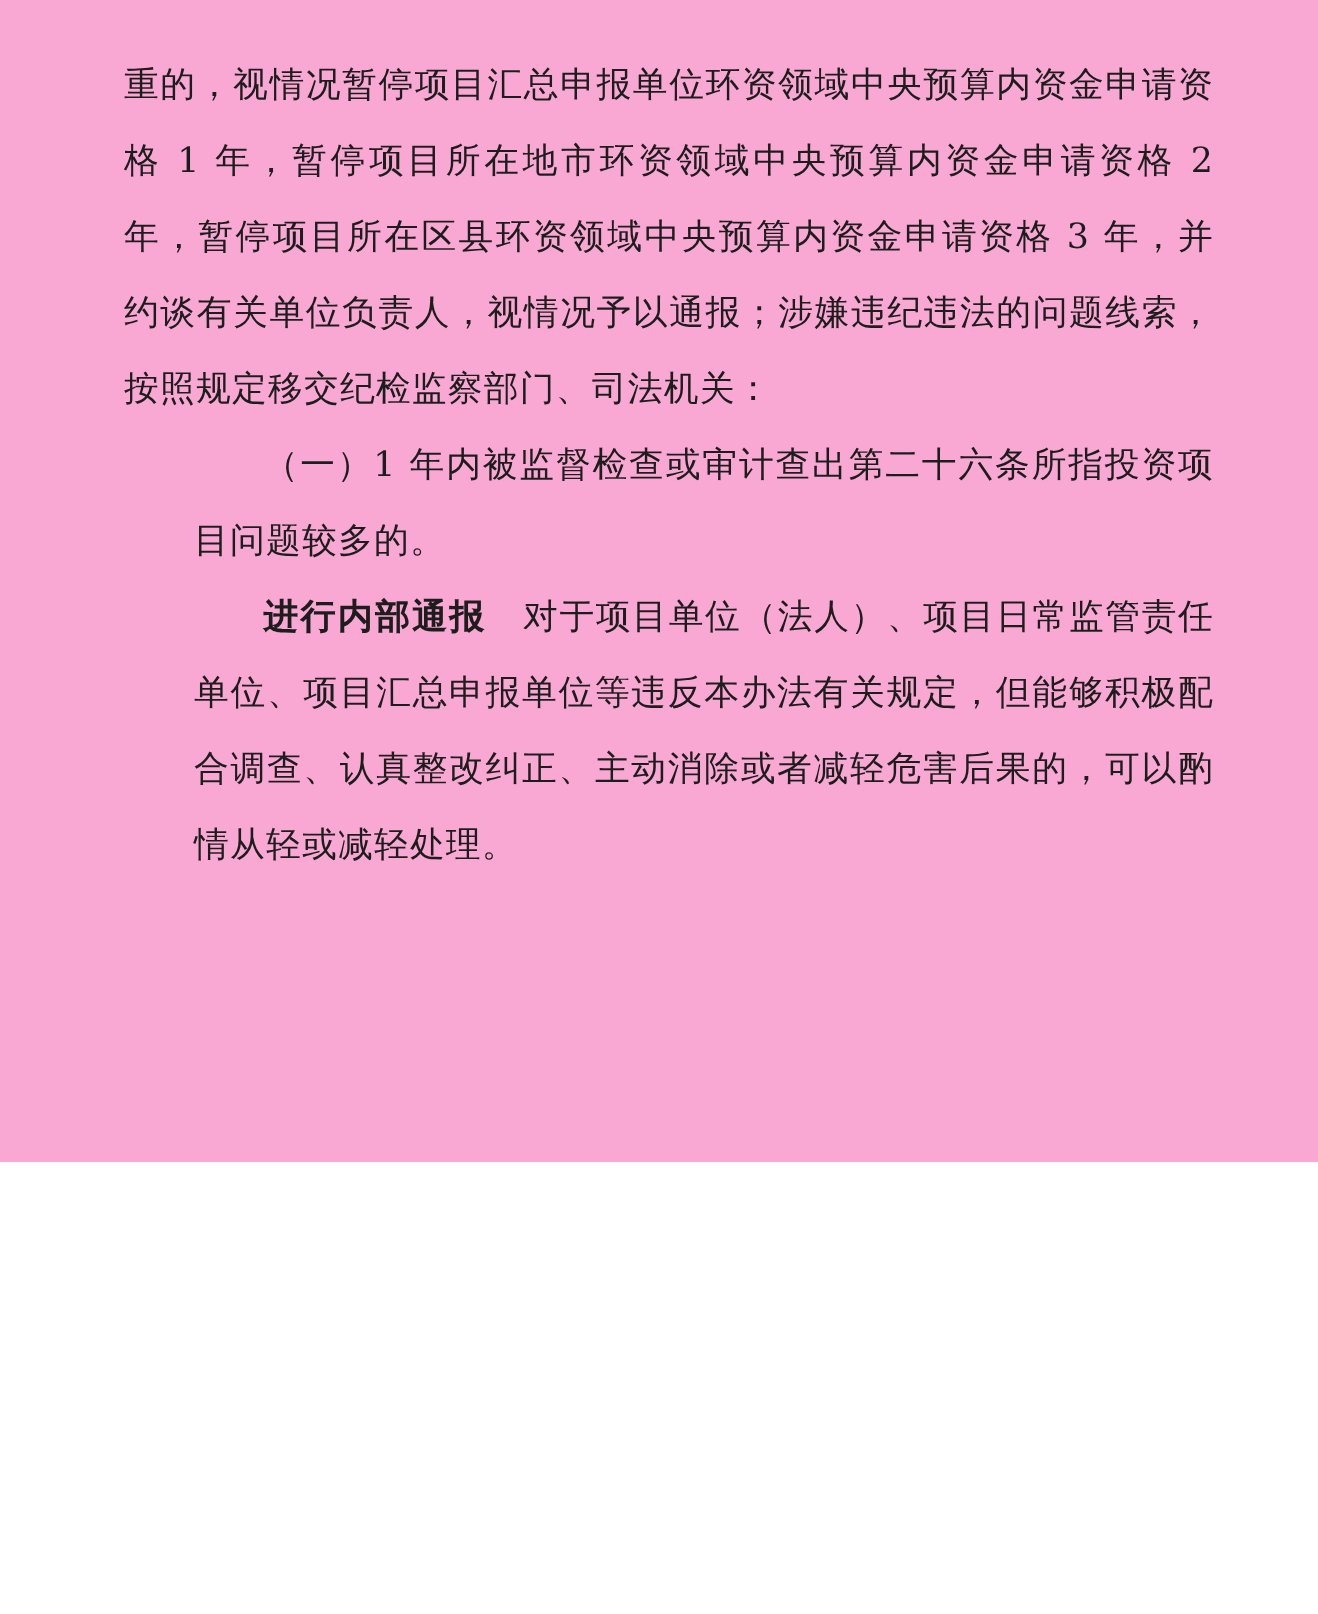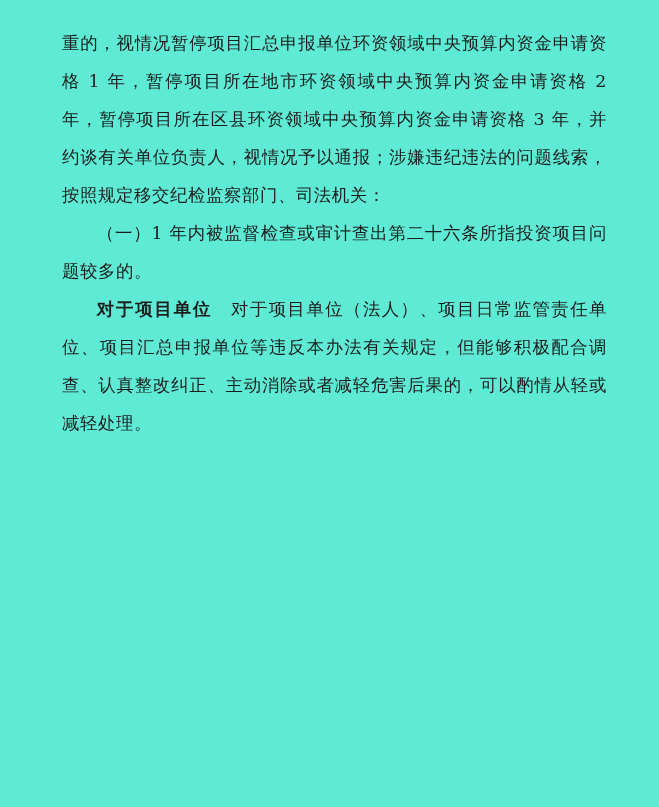--- a/index.html
+++ b/index.html
@@ -9,40 +9,41 @@
   }
   body {
     width: 659px;
     height: 807px;
     overflow: hidden;
     font-family: "DejaVu Serif", "Liberation Serif", serif;
     color: #1a1a1a;
   }
   #page {
     width: 659px;
-    height: 807px;
+    height: 581px;
     box-sizing: border-box;
     padding: 24px 52px 10px 62px;
-    background: #5eead4;
+    background: #f9a8d4;
   }
   .doc-body {
     display: block;
   }
   p.para {
     margin: 0;
     font-size: 17.4px;
     line-height: 38px;
     text-align: justify;
     text-justify: inter-ideograph;
     letter-spacing: 0.6px;
     color: #1d1d1d;
     font-family: "DejaVu Serif", "Liberation Serif", serif;
   }
   p.indent {
     text-indent: 2em;
+    margin-left: 35px;
   }
   p.noindent {
     text-indent: 0;
   }
   .art-label {
     font-weight: bold;
     letter-spacing: 1px;
   }
 </style>
 </head>
@@ -55,18 +56,18 @@
       <span>重的，视情况暂停项目汇总申报单位环资领域中央预算内资金申请资格 1 年，暂停项目所在地市环资领域中央预算内资金申请资格 2 年，暂停项目所在区县环资领域中央预算内资金申请资格 3 年，并约谈有关单位负责人，视情况予以通报；涉嫌违纪违法的问题线索，按照规定移交纪检监察部门、司法机关：</span>
     </p>
 
     <p class="para indent">
       <span>（一）1 年内被监督检查或审计查出第二十六条所指投资项目问题较多的。</span>
     </p>
 
 
 
     <p class="para indent">
-      <span class="art-label">对于项目单位</span><span>　对于项目单位（法人）、项目日常监管责任单位、项目汇总申报单位等违反本办法有关规定，但能够积极配合调查、认真整改纠正、主动消除或者减轻危害后果的，可以酌情从轻或减轻处理。</span>
+      <span class="art-label">进行内部通报</span><span>　对于项目单位（法人）、项目日常监管责任单位、项目汇总申报单位等违反本办法有关规定，但能够积极配合调查、认真整改纠正、主动消除或者减轻危害后果的，可以酌情从轻或减轻处理。</span>
     </p>
 
 
   </div>
 </div>
 
 </body></html>

